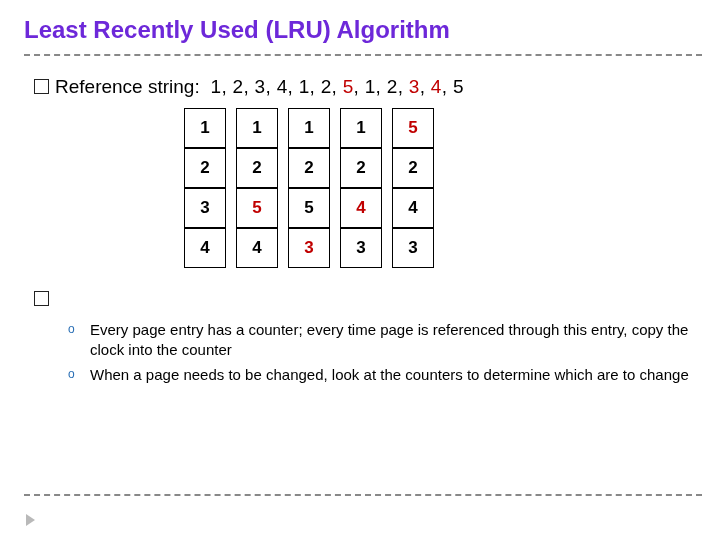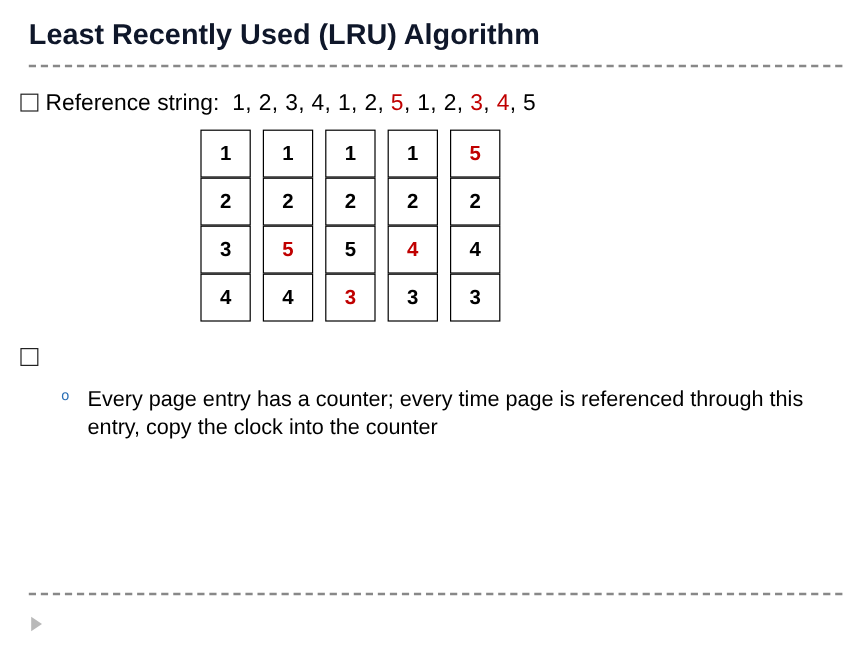--- a/index.html
+++ b/index.html
@@ -6,32 +6,32 @@
     margin: 0;
     padding: 0;
     width: 720px;
     height: 540px;
     font-family: Arial, Helvetica, sans-serif;
     background: #fff;
     position: relative;
     overflow: hidden;
   }
   .title {
-    color: #0f172a;
+    color: #6d28d9;
     font-size: 24px;
     font-weight: bold;
     padding: 16px 0 10px 24px;
   }
   .dashed-divider {
     border: none;
     border-top: 2px dashed #888;
     margin: 0 18px 0 24px;
   }
   .content {
-    padding: 12px 26px 0 17px;
+    padding: 12px 26px 0 34px;
     font-size: 19px;
     color: #000;
   }
   .bullet-line1 {
     margin-top: 8px;
     margin-bottom: 10px;
   }
   .checkbox {
     display: inline-block;
     width: 13px;
@@ -55,21 +55,21 @@
     vertical-align: middle;
     font-size: 17px;
     font-weight: bold;
     font-family: inherit;
   }
   .bullet-line2 { margin-top: 20px; }
   .sublist {
     margin: 10px 0 0 30px;
     padding: 0;
     list-style: none;
-    font-size: 18px;
+    font-size: 15px;
     line-height: 1.35;
   }
   .sublist li { margin-bottom: 4px; position: relative; padding-left: 26px; }
   .sublist li::before {
     content: "o";
     position: absolute;
     left: 4px;
     top: 1px;
     font-size: 12px;
     color: #2a6fb5;
@@ -140,18 +140,19 @@
         </tr>
       </tbody>
   </table>
 
   <div class="bullet-line2">
     <span class="checkbox"></span>
   </div>
 
   <ul class="sublist" id="sublist">
       <li>Every page entry has a counter; every time page is referenced through this entry, copy the clock into the counter</li>
+      <li>When a page needs to be changed, look at the counters to determine which are to change</li>
     </ul>
 
 </div>
 
 <hr class="footer-dash">
 <div class="footer-arrow"></div>
 
 </body></html>

